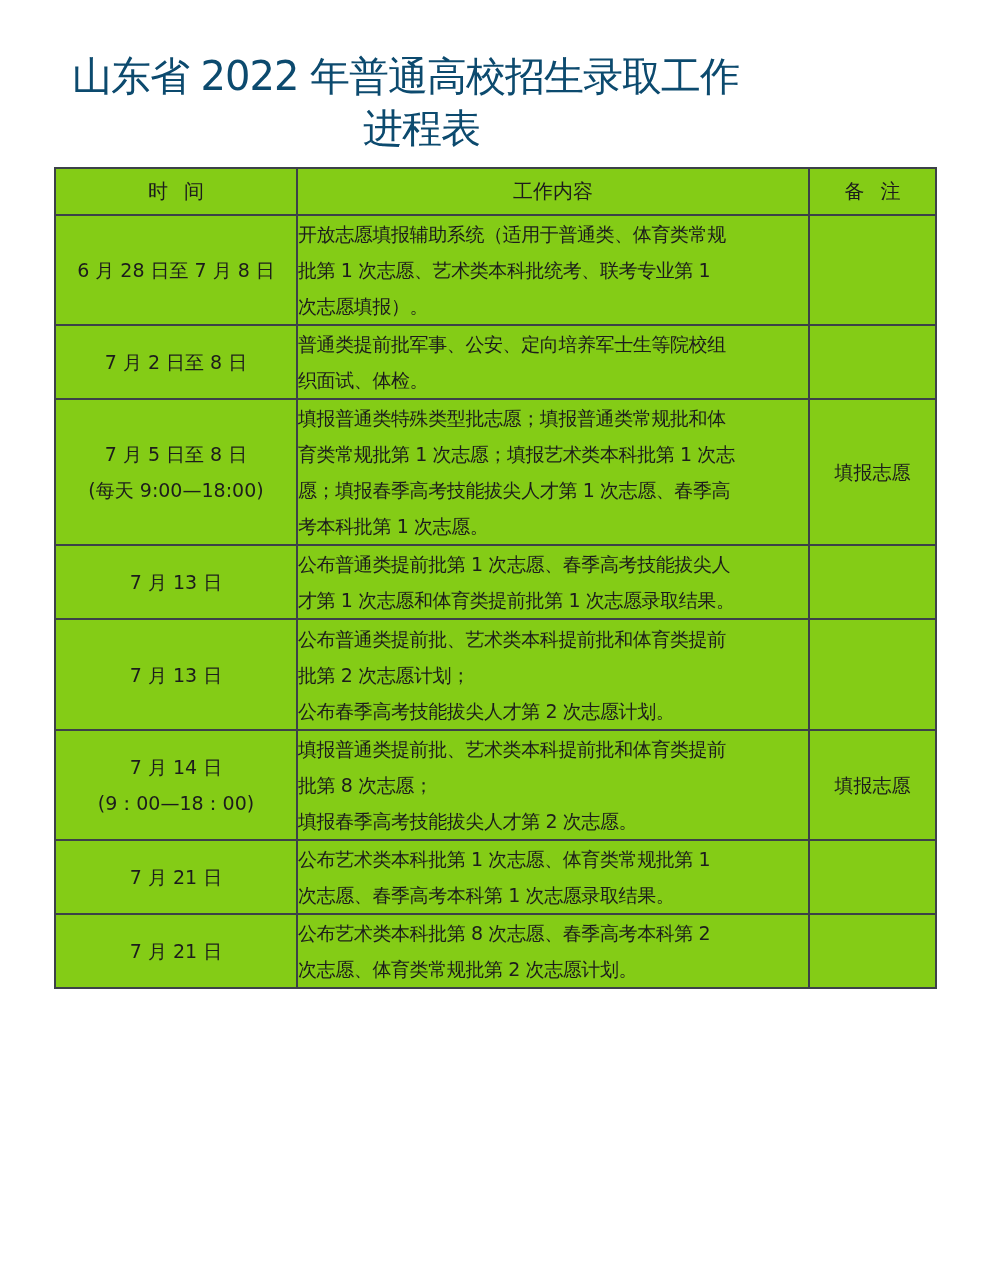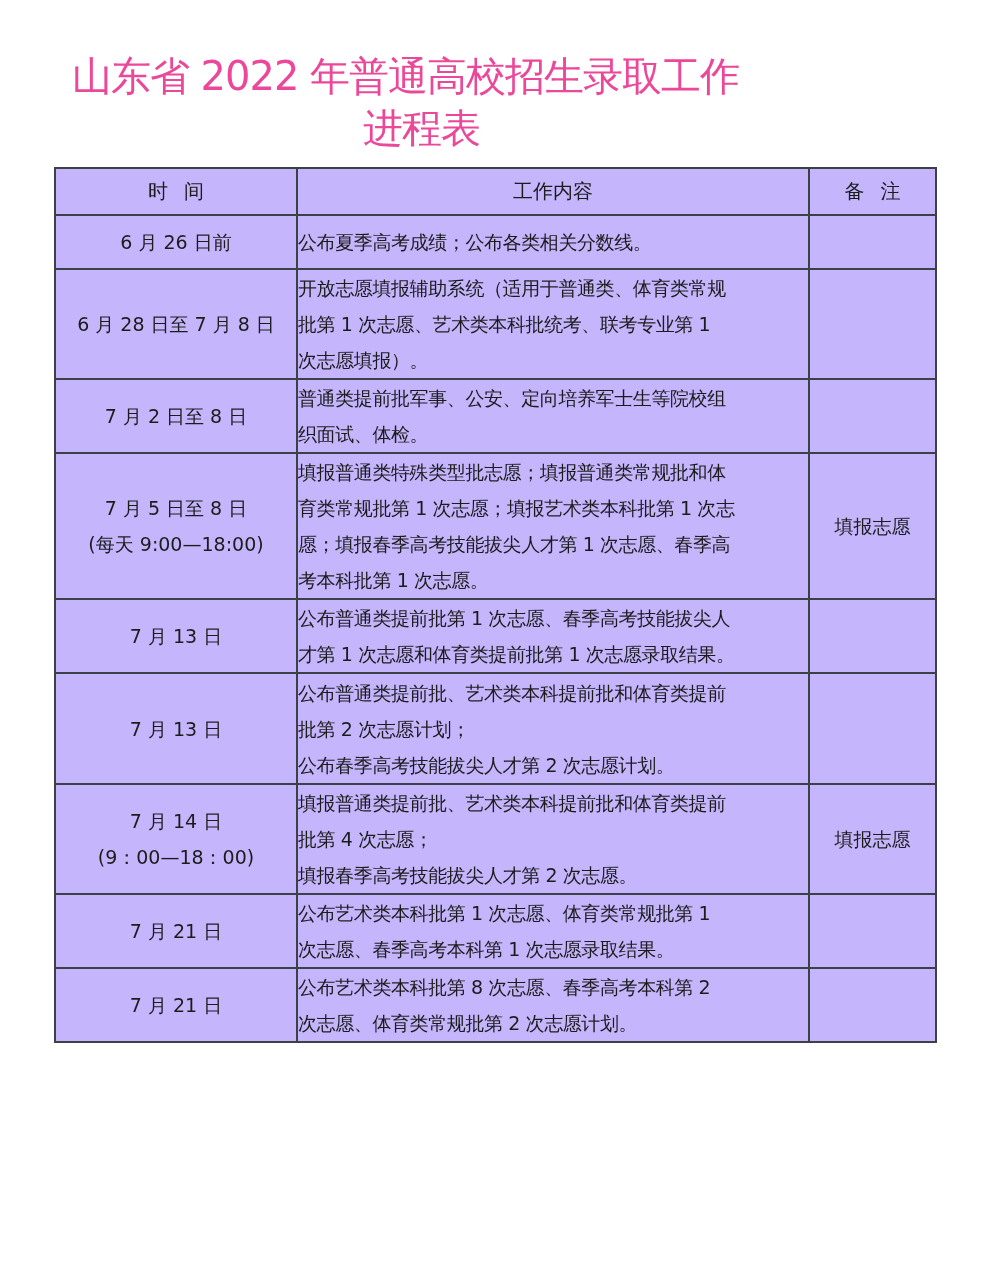--- a/index.html
+++ b/index.html
@@ -15,35 +15,35 @@
       font-family: "DejaVu Sans", "Liberation Sans", sans-serif;
       color: #1c1c1c;
     }
     .title {
       position: absolute;
       left: 0;
       width: 811px;
       text-align: center;
       font-size: 40px;
       line-height: 48px;
-      color: #ec4899;
+      color: #0c4a6e;
       letter-spacing: -1px;
       white-space: nowrap;
     }
     .title.l1 { top: 52px; }
     .title.l2 { top: 104px; padding-left: 16px; }
 
     table.schedule {
       position: absolute;
       left: 54px;
       top: 167px;
       width: 881px;
       border-collapse: collapse;
       table-layout: fixed;
-      background: #c4b5fd;
+      background: #84cc16;
     }
     table.schedule col.c1 { width: 242px; }
     table.schedule col.c2 { width: 512px; }
     table.schedule col.c3 { width: 127px; }
 
     table.schedule th,
     table.schedule td {
       border: 2px solid #3c4148;
       padding: 0;
       vertical-align: middle;
@@ -91,29 +91,20 @@
   </colgroup>
   <thead>
     <tr style="height:47px">
       <th><span class="hdr-spaced">时间</span></th>
       <th>工作内容</th>
       <th><span class="hdr-spaced">备注</span></th>
     </tr>
   </thead>
   <tbody>
 
-    <tr style="height:54px">
-      <td class="time">
-        <span class="line">6 月 26 日前</span>
-      </td>
-      <td class="content">
-        <span class="line">公布夏季高考成绩；公布各类相关分数线。</span>
-      </td>
-      <td class="note"></td>
-    </tr>
 
     <tr style="height:108px">
       <td class="time">
         <span class="line">6 月 28 日至 7 月 8 日</span>
       </td>
       <td class="content">
         <span class="line">开放志愿填报辅助系统（适用于普通类、体育类常规</span>
         <span class="line">批第 1 次志愿、艺术类本科批统考、联考专业第 1</span>
         <span class="line">次志愿填报）。</span>
       </td>
@@ -171,21 +162,21 @@
       <td class="note"></td>
     </tr>
 
     <tr style="height:110px">
       <td class="time">
         <span class="line">7 月 14 日</span>
         <span class="line">(9：00—18：00)</span>
       </td>
       <td class="content">
         <span class="line">填报普通类提前批、艺术类本科提前批和体育类提前</span>
-        <span class="line">批第 4 次志愿；</span>
+        <span class="line">批第 8 次志愿；</span>
         <span class="line">填报春季高考技能拔尖人才第 2 次志愿。</span>
       </td>
       <td class="note">填报志愿</td>
     </tr>
 
 
     <tr style="height:74px">
       <td class="time">
         <span class="line">7 月 21 日</span>
       </td>

